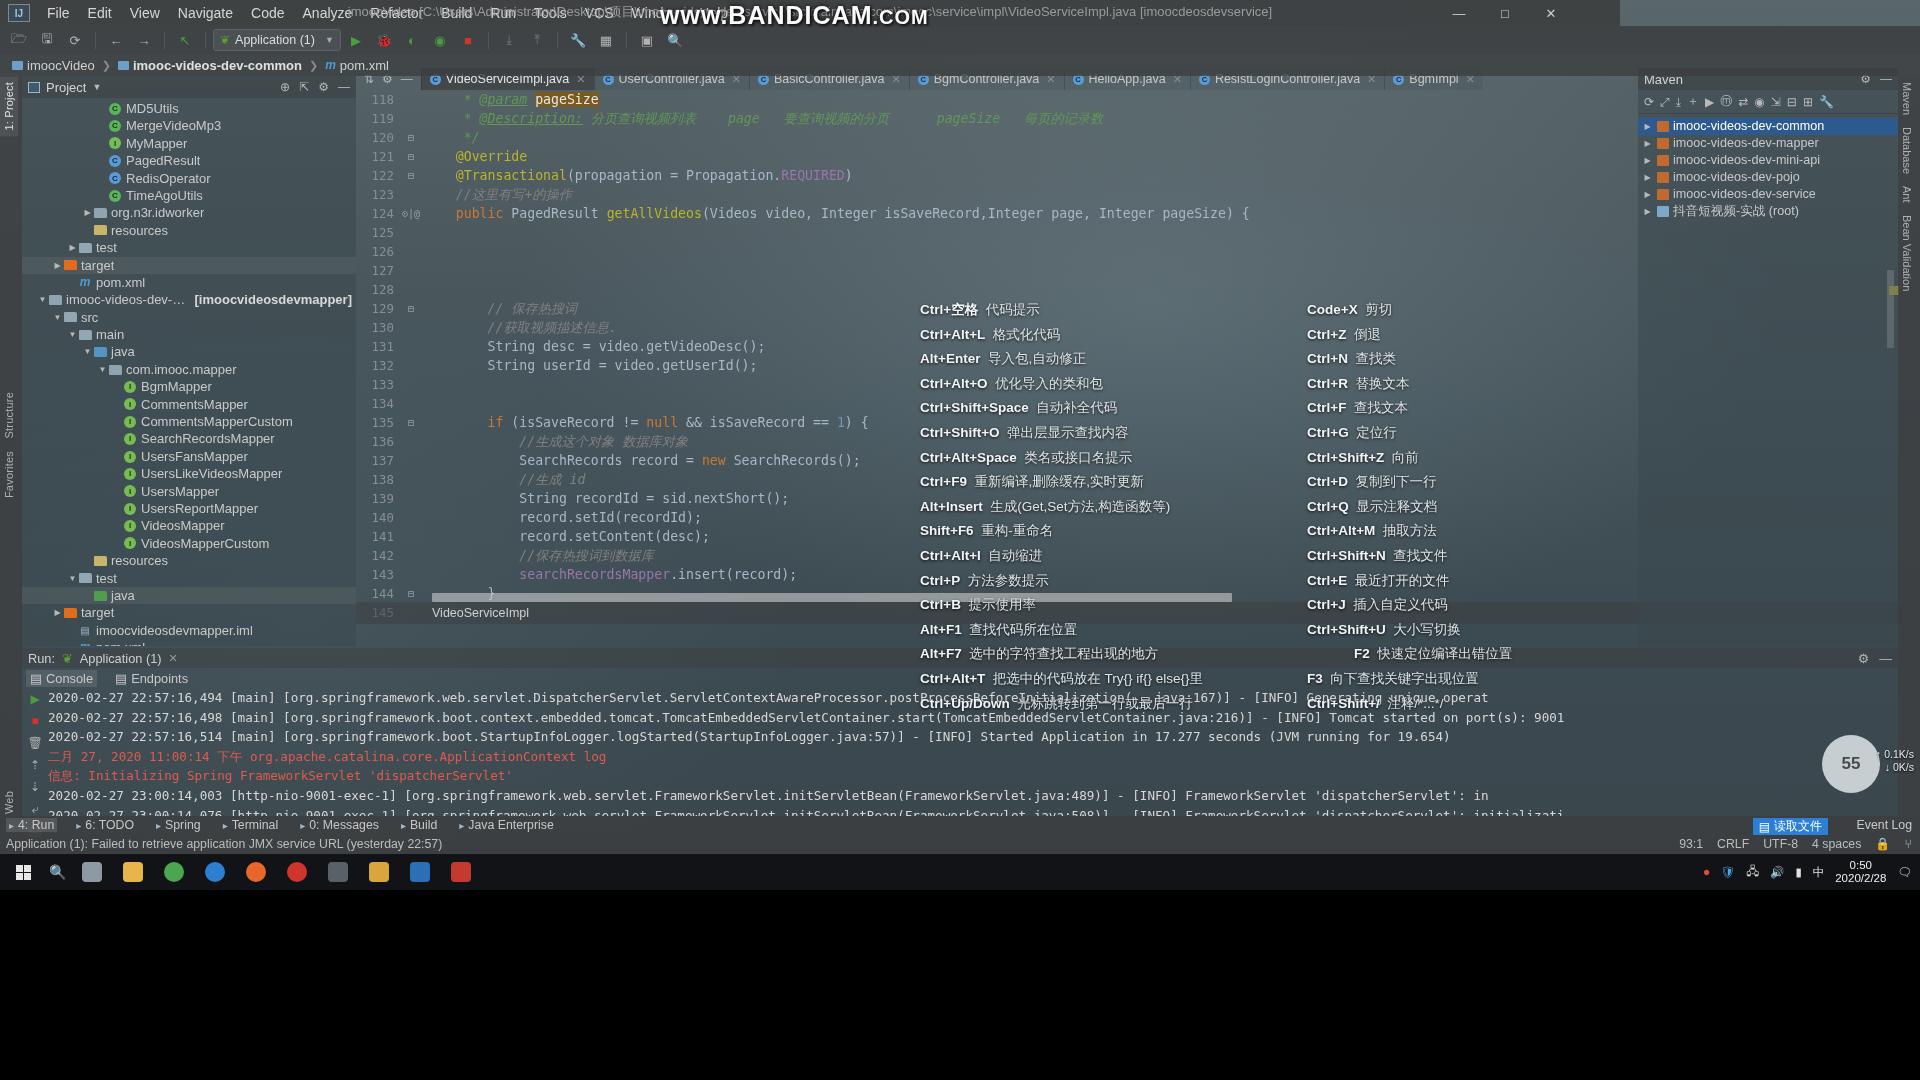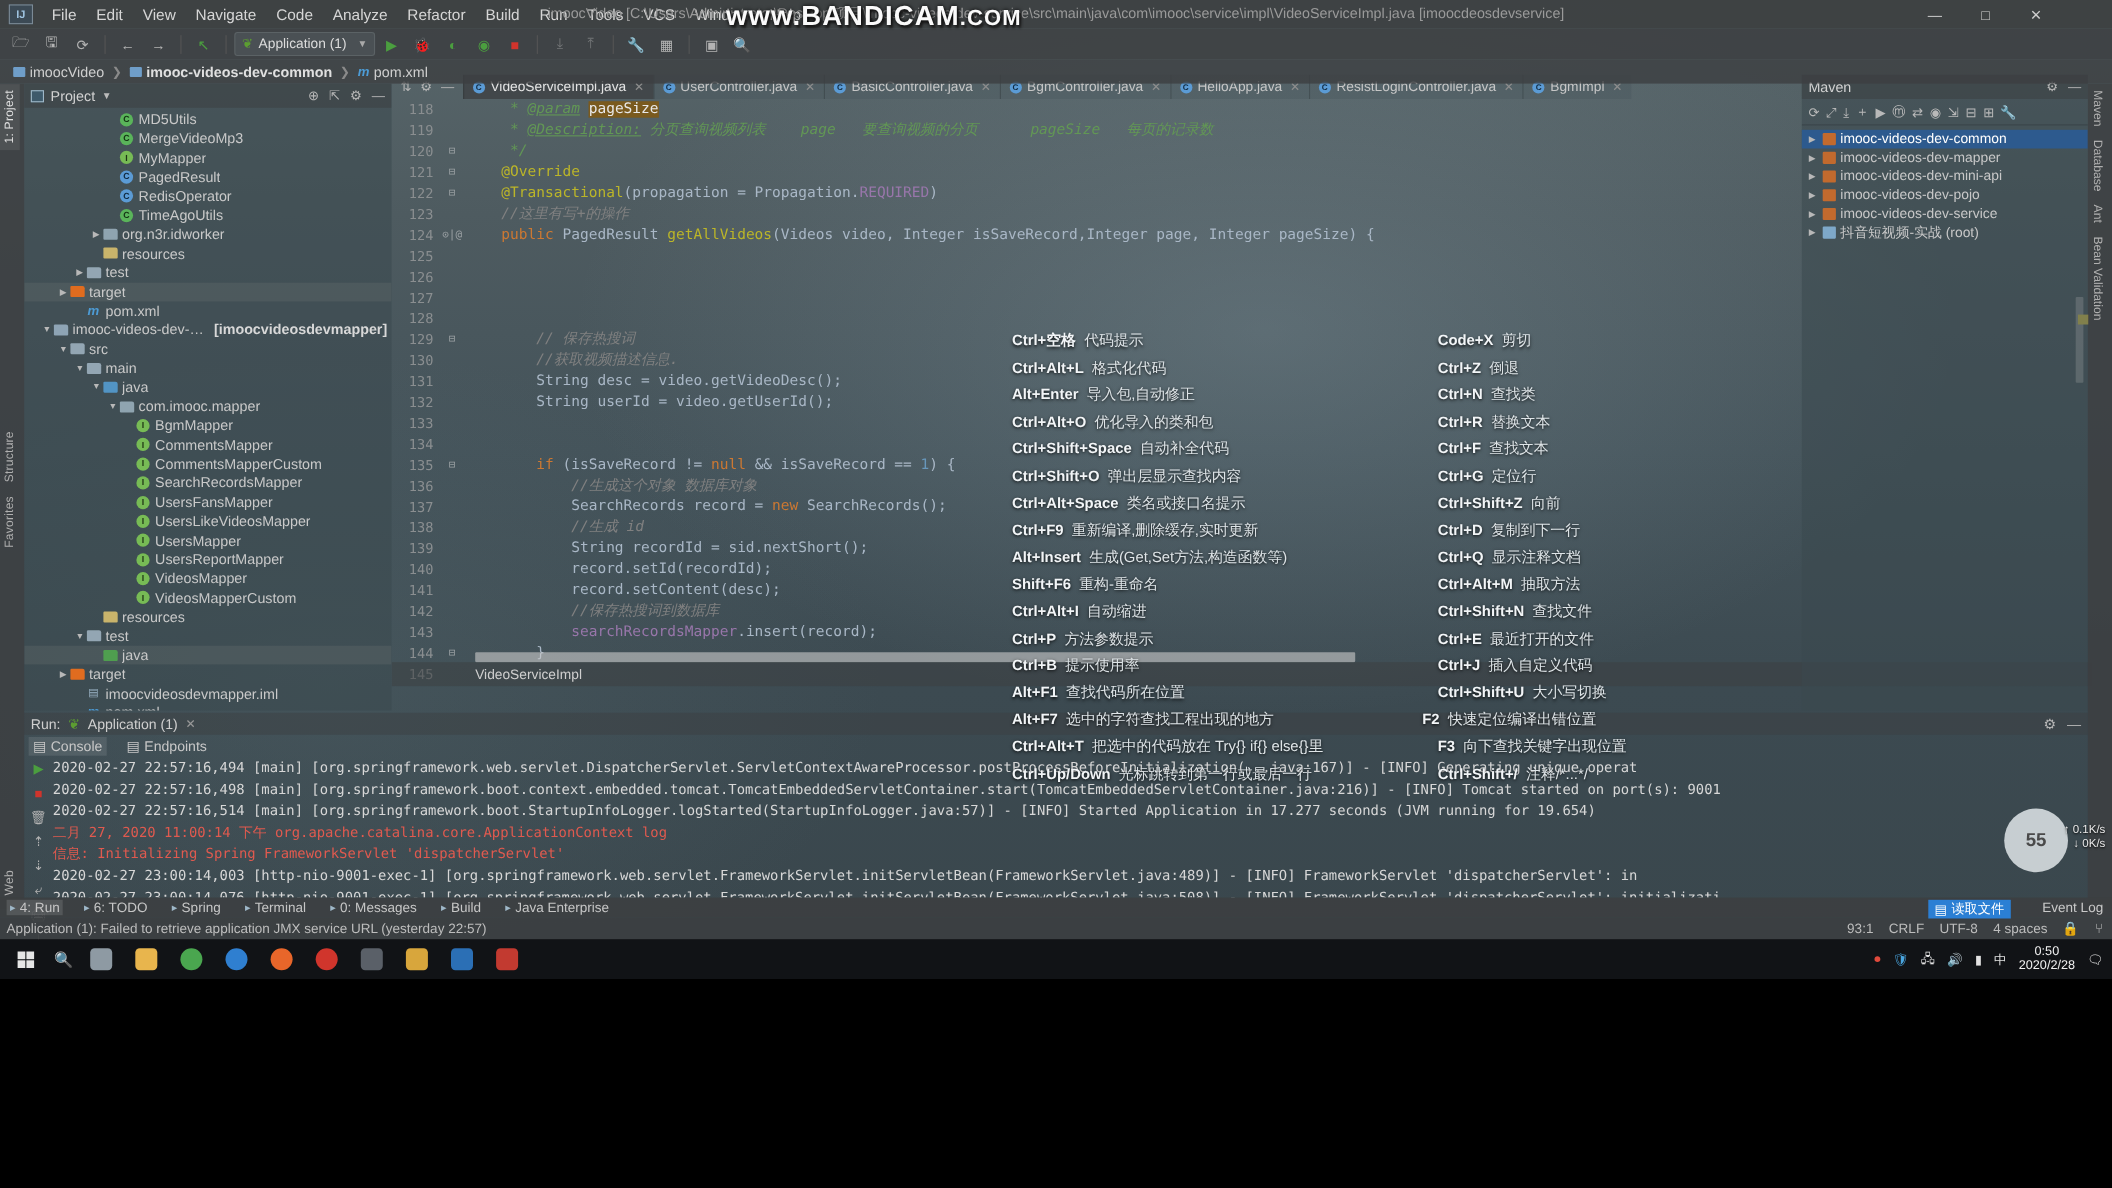--- a/index.html
+++ b/index.html
@@ -6,21 +6,21 @@
   html,body { width:1920px; height:1080px; overflow:hidden; background:#3c3f41;
     font-family:"Liberation Sans", sans-serif; }
   #app { position:relative; width:1920px; height:1080px;
     background:
       radial-gradient(ellipse 900px 500px at 1150px 300px, rgba(140,160,170,0.30), rgba(0,0,0,0) 70%),
       radial-gradient(ellipse 700px 420px at 300px 620px, rgba(90,110,115,0.28), rgba(0,0,0,0) 72%),
       linear-gradient(180deg,#59676b 0%,#4e5b60 18%,#44535a 38%,#3c4a51 58%,#3a474d 78%,#37444a 100%);
     color:#bbb; user-select:none; }
 
   
-  .menubar { position:absolute; left:0; top:0; width:1920px; height:26px;
+  .menubar { position:absolute; left:0; top:0; width:1620px; height:26px;
     background:rgba(60,63,65,0.93); display:flex; align-items:center;
     font-size:14px; color:#d6d6d6; z-index:40; }
   .ij-logo { width:22px;height:18px; margin:0 8px 0 8px; border:1px solid #7b8a96;
     background:#3c4a55; color:#9ec3e0; font-size:10px; font-weight:bold;
     display:flex;align-items:center;justify-content:center; }
   .menubar .mi { padding:3px 9px; cursor:default; white-space:nowrap; }
   .win-title { position:absolute; left:0; right:0; top:3px; text-align:center;
     font-size:13px; color:#9a9a9a; pointer-events:none; }
   .wm { position:absolute; top:0; height:26px; width:46px; display:flex;
     align-items:center; justify-content:center; color:#cfcfcf; font-size:13px; }
@@ -733,21 +733,21 @@
       <div class="cheat" style="left: 1307px; top: 399.4px;"><span class="kb">Ctrl+F</span>&nbsp;&nbsp;<span class="dz">查找文本</span></div>
       <div class="cheat" style="left: 1307px; top: 424px;"><span class="kb">Ctrl+G</span>&nbsp;&nbsp;<span class="dz">定位行</span></div>
       <div class="cheat" style="left: 1307px; top: 448.6px;"><span class="kb">Ctrl+Shift+Z</span>&nbsp;&nbsp;<span class="dz">向前</span></div>
       <div class="cheat" style="left: 1307px; top: 473.2px;"><span class="kb">Ctrl+D</span>&nbsp;&nbsp;<span class="dz">复制到下一行</span></div>
       <div class="cheat" style="left: 1307px; top: 497.8px;"><span class="kb">Ctrl+Q</span>&nbsp;&nbsp;<span class="dz">显示注释文档</span></div>
       <div class="cheat" style="left: 1307px; top: 522.4px;"><span class="kb">Ctrl+Alt+M</span>&nbsp;&nbsp;<span class="dz">抽取方法</span></div>
       <div class="cheat" style="left: 1307px; top: 547px;"><span class="kb">Ctrl+Shift+N</span>&nbsp;&nbsp;<span class="dz">查找文件</span></div>
       <div class="cheat" style="left: 1307px; top: 571.6px;"><span class="kb">Ctrl+E</span>&nbsp;&nbsp;<span class="dz">最近打开的文件</span></div>
       <div class="cheat" style="left: 1307px; top: 596.2px;"><span class="kb">Ctrl+J</span>&nbsp;&nbsp;<span class="dz">插入自定义代码</span></div>
       <div class="cheat" style="left: 1307px; top: 620.8px;"><span class="kb">Ctrl+Shift+U</span>&nbsp;&nbsp;<span class="dz">大小写切换</span></div>
-      <div class="cheat" style="left: 1293px; top: 645.4px;"><span class="kb">F2</span>&nbsp;&nbsp;<span class="dz">快速定位编译出错位置</span></div>
+      <div class="cheat" style="left: 1354px; top: 645.4px;"><span class="kb">F2</span>&nbsp;&nbsp;<span class="dz">快速定位编译出错位置</span></div>
       <div class="cheat" style="left: 1307px; top: 670px;"><span class="kb">F3</span>&nbsp;&nbsp;<span class="dz">向下查找关键字出现位置</span></div>
       <div class="cheat" style="left: 1307px; top: 694.6px;"><span class="kb">Ctrl+Shift+/</span>&nbsp;&nbsp;<span class="dz">注释/*...*/</span></div>
     </div>
 
   <div class="runpanel">
     <div class="run-hd">
       <span>Run:</span>
       <span style="color:#5c9e31;">❦</span>
       <span>Application (1)</span>
       <span style="color:#999;font-size:11px;">✕</span>

